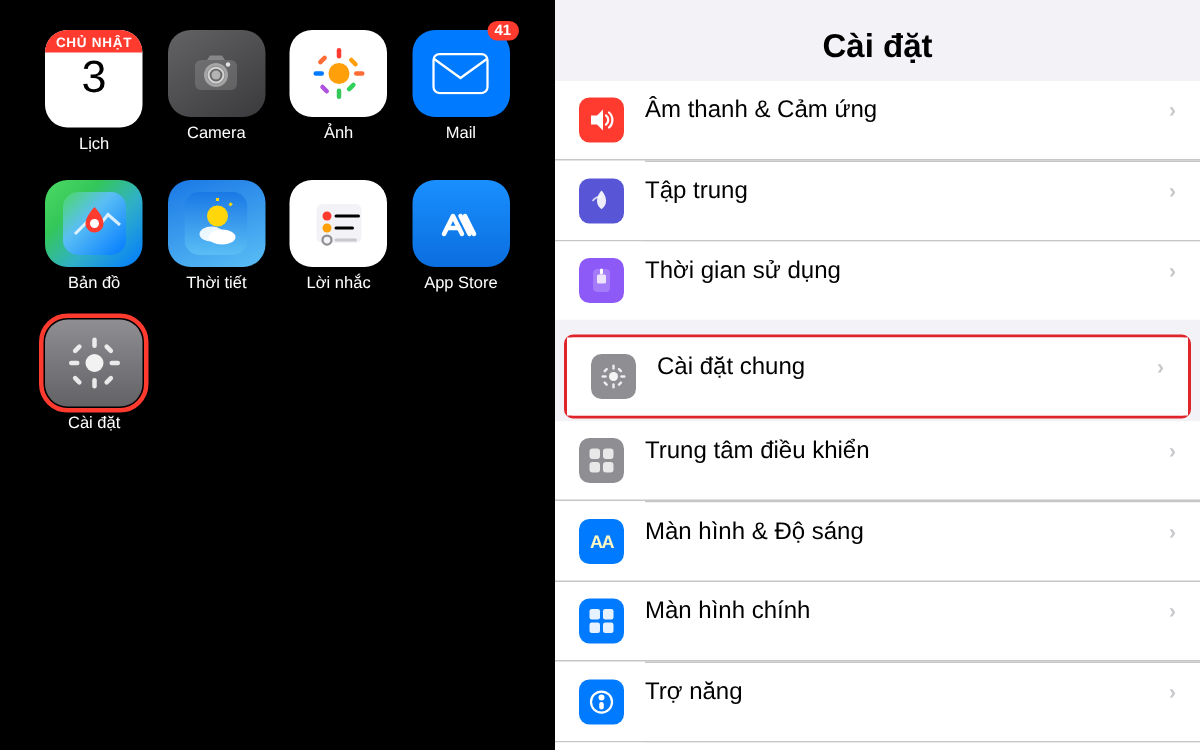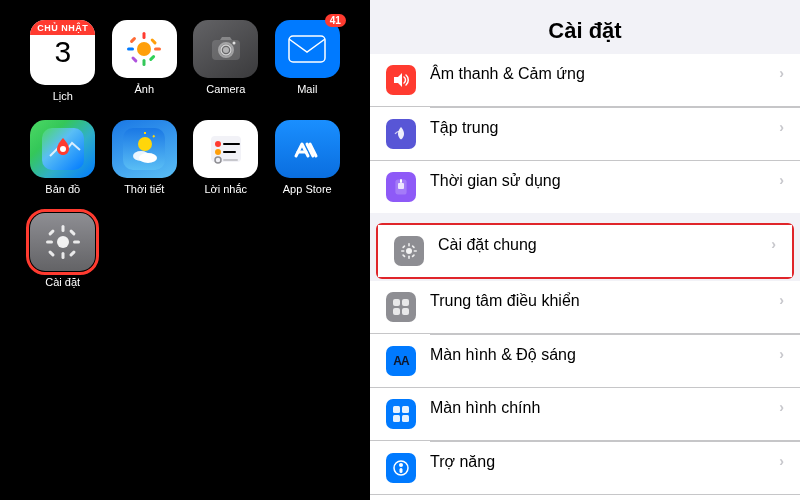--- a/index.html
+++ b/index.html
@@ -254,48 +254,48 @@
 
     <div class="app-item">
       <div class="app-icon icon-calendar">
         <div class="cal-header">CHỦ NHẬT</div>
         <div class="cal-day">3</div>
       </div>
       <span class="app-label">Lịch</span>
     </div>
 
     <div class="app-item">
+      <div class="app-icon icon-camera">
+        <svg width="36" height="36" viewBox="0 0 36 36" xmlns="http://www.w3.org/2000/svg">
+          <rect x="4" y="9" width="28" height="20" rx="4" fill="#fff" opacity="0.15"></rect>
+          <path d="M12 9 L14 6 L22 6 L24 9" fill="#fff" opacity="0.3"></path>
+          <circle cx="18" cy="19" r="7" fill="none" stroke="#fff" stroke-width="2" opacity="0.4"></circle>
+          <circle cx="18" cy="19" r="5" fill="none" stroke="#fff" stroke-width="1.5" opacity="0.7"></circle>
+          <circle cx="18" cy="19" r="3" fill="#fff" opacity="0.5"></circle>
+          <circle cx="26" cy="12" r="1.5" fill="#fff" opacity="0.8"></circle>
+        </svg>
+      </div>
+      <span class="app-label">Camera</span>
+    </div>
+
+    <div class="app-item">
       <div class="app-icon icon-photos">
         <svg viewBox="0 0 40 40" xmlns="http://www.w3.org/2000/svg">
           <circle cx="20" cy="20" r="7" fill="#ff9f0a"></circle>
           <rect x="18.5" y="3" width="3" height="7" rx="1.5" fill="#ff3b30"></rect>
           <rect x="18.5" y="30" width="3" height="7" rx="1.5" fill="#34c759"></rect>
           <rect x="3" y="18.5" width="7" height="3" rx="1.5" fill="#007aff"></rect>
           <rect x="30" y="18.5" width="7" height="3" rx="1.5" fill="#ff6b35"></rect>
           <rect x="7.5" y="7.5" width="3" height="7" rx="1.5" transform="rotate(45 9 11)" fill="#ff6b35"></rect>
           <rect x="27.5" y="7.5" width="3" height="7" rx="1.5" transform="rotate(-45 31 11)" fill="#ff9f0a"></rect>
           <rect x="7.5" y="27.5" width="3" height="7" rx="1.5" transform="rotate(-45 9 29)" fill="#af52de"></rect>
           <rect x="27.5" y="27.5" width="3" height="7" rx="1.5" transform="rotate(45 31 29)" fill="#30d158"></rect>
         </svg>
       </div>
       <span class="app-label">Ảnh</span>
-    </div>
-
-    <div class="app-item">
-      <div class="app-icon icon-camera">
-        <svg width="36" height="36" viewBox="0 0 36 36" xmlns="http://www.w3.org/2000/svg">
-          <rect x="4" y="9" width="28" height="20" rx="4" fill="#fff" opacity="0.15"></rect>
-          <path d="M12 9 L14 6 L22 6 L24 9" fill="#fff" opacity="0.3"></path>
-          <circle cx="18" cy="19" r="7" fill="none" stroke="#fff" stroke-width="2" opacity="0.4"></circle>
-          <circle cx="18" cy="19" r="5" fill="none" stroke="#fff" stroke-width="1.5" opacity="0.7"></circle>
-          <circle cx="18" cy="19" r="3" fill="#fff" opacity="0.5"></circle>
-          <circle cx="26" cy="12" r="1.5" fill="#fff" opacity="0.8"></circle>
-        </svg>
-      </div>
-      <span class="app-label">Camera</span>
     </div>
 
     <div class="app-item">
       <div class="app-icon icon-mail">
         <div class="badge">41</div>
         <svg width="38" height="28" viewBox="0 0 38 28" xmlns="http://www.w3.org/2000/svg">
           <rect x="1" y="1" width="36" height="26" rx="4" fill="none" stroke="#fff" stroke-width="1.5"></rect>
           <polyline points="1,4 19,17 37,4" fill="none" stroke="#fff" stroke-width="1.5"></polyline>
         </svg>
       </div>
@@ -469,21 +469,21 @@
           <rect x="1" y="10" width="7" height="7" rx="2" fill="#fff" opacity="0.8"></rect>
           <rect x="10" y="10" width="7" height="7" rx="2" fill="#fff" opacity="0.8"></rect>
         </svg>
       </div>
       <span class="settings-label">Trung tâm điều khiển</span>
       <span class="settings-chevron">›</span>
     </div>
     <div class="divider-line"></div>
     <div class="settings-item">
       <div class="settings-icon" style="background:#007aff;">
-        <span style="color:#0f172a; font-size:12px; font-weight:700; letter-spacing:-1px;">AA</span>
+        <span style="color:#fef9c3; font-size:12px; font-weight:700; letter-spacing:-1px;">AA</span>
       </div>
       <span class="settings-label">Màn hình &amp; Độ sáng</span>
       <span class="settings-chevron">›</span>
     </div>
     <div class="divider-line"></div>
     <div class="settings-item">
       <div class="settings-icon" style="background:#007aff;">
         <svg width="18" height="18" viewBox="0 0 18 18" xmlns="http://www.w3.org/2000/svg">
           <rect x="1" y="1" width="7" height="7" rx="1.5" fill="#fff" opacity="0.9"></rect>
           <rect x="10" y="1" width="7" height="7" rx="1.5" fill="#fff" opacity="0.9"></rect>

